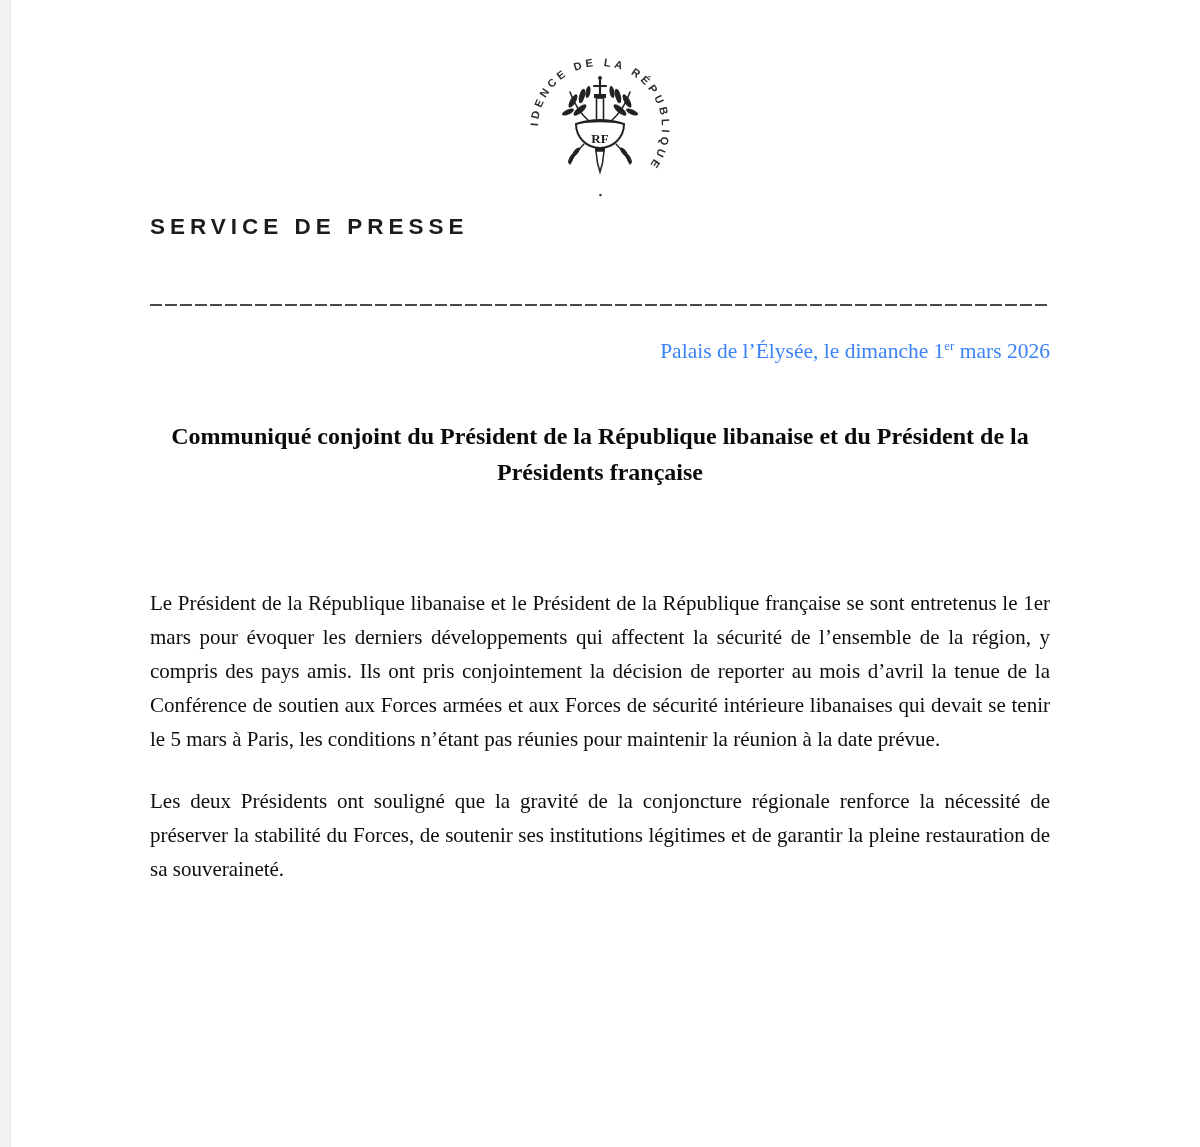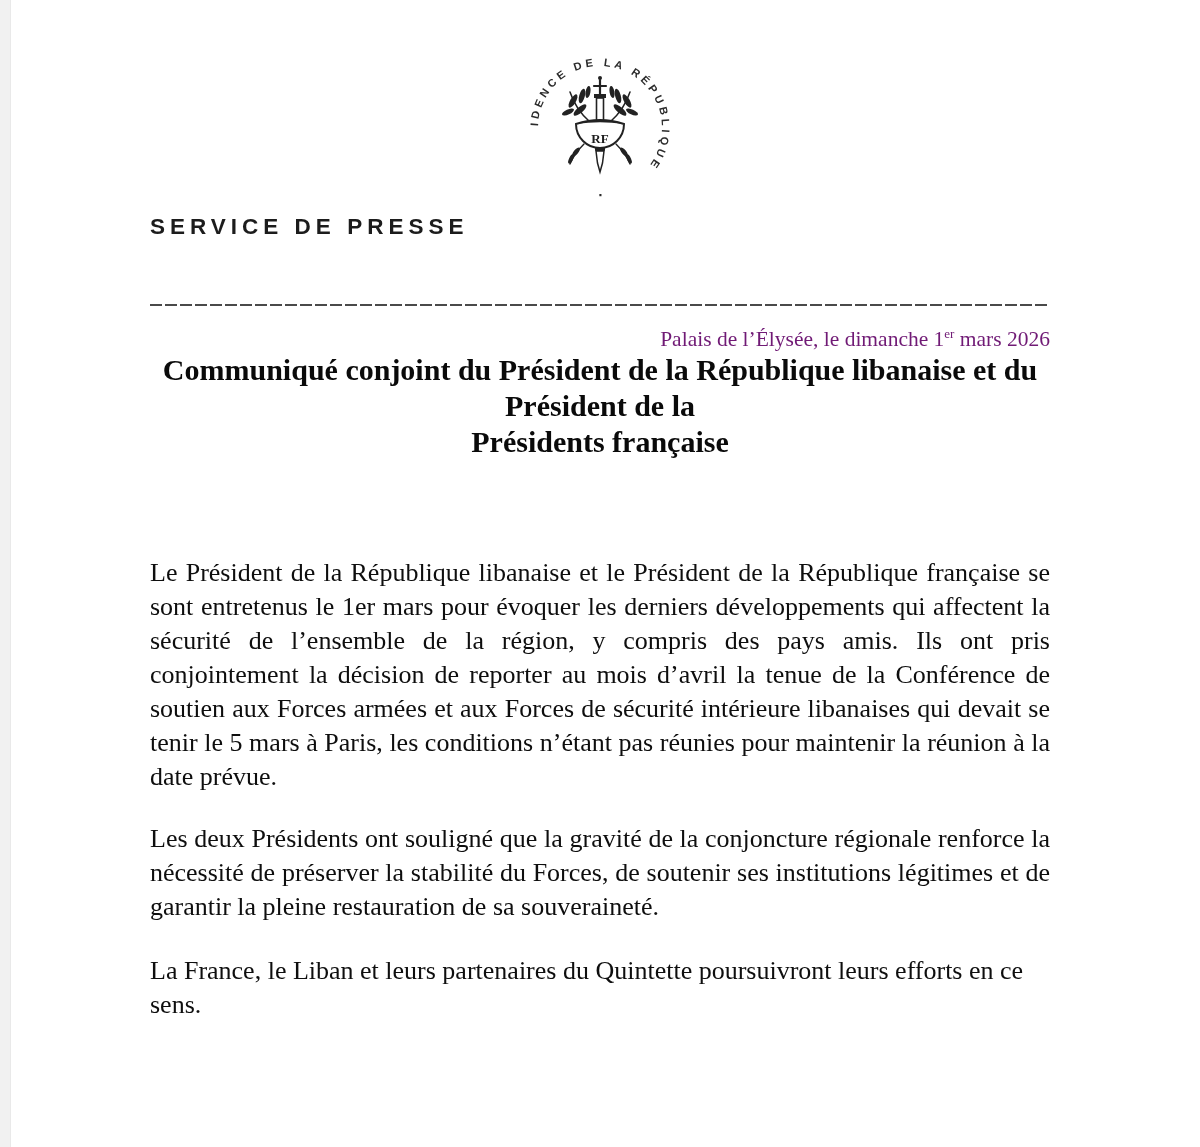--- a/index.html
+++ b/index.html
@@ -41,40 +41,41 @@
     font-size: 22.5px;
     letter-spacing: 5px;
     color: #1c1c1c;
   }
   .divider-rule {
     margin-top: 64px;
     height: 2px;
     background: repeating-linear-gradient(90deg, #4a4a4a 0 12px, rgba(0,0,0,0) 12px 15px);
   }
   .dateline {
-    margin-top: 20px;
+    margin-top: 32px;
     text-align: right;
     font-size: 21.5px;
     line-height: 26px;
-    color: #701a75;
+    color: #3b82f6;
   }
   .dateline sup {
     font-size: 13px;
     vertical-align: super;
     line-height: 0;
   }
   .doc-title {
+    margin-top: 54px;
     text-align: center;
     font-weight: bold;
-    font-size: 30px;
+    font-size: 24px;
     line-height: 36px;
     color: #0a0a0a;
   }
   .paragraph {
-    font-size: 26px;
+    font-size: 21px;
     line-height: 34px;
     text-align: justify;
     color: #0e0e0e;
   }
   .paragraph.p1 { margin-top: 96px; }
   .paragraph.p2 { margin-top: 28px; }
   .paragraph.p3 { margin-top: 30px; text-align: left; }
   .ring-text {
     font-family: "Liberation Sans", sans-serif;
     font-weight: bold;
@@ -162,15 +163,14 @@
 
   <div class="doc-title">
     <div>Communiqué conjoint du Président de la République libanaise et du Président de la</div>
     <div>Présidents française</div>
   </div>
 
   <p class="paragraph p1">Le Président de la République libanaise et le Président de la République française se sont entretenus le 1er mars pour évoquer les derniers développements qui affectent la sécurité de l’ensemble de la région, y compris des pays amis. Ils ont pris conjointement la décision de reporter au mois d’avril la tenue de la Conférence de soutien aux Forces armées et aux Forces de sécurité intérieure libanaises qui devait se tenir le 5 mars à Paris, les conditions n’étant pas réunies pour maintenir la réunion à la date prévue.</p>
 
   <p class="paragraph p2">Les deux Présidents ont souligné que la gravité de la conjoncture régionale renforce la nécessité de préserver la stabilité du Forces, de soutenir ses institutions légitimes et de garantir la pleine restauration de sa souveraineté.</p>
 
-  <p class="paragraph p3">La France, le Liban et leurs partenaires du Quintette poursuivront leurs efforts en ce sens.</p>
 
 </div>
 
 </body></html>

